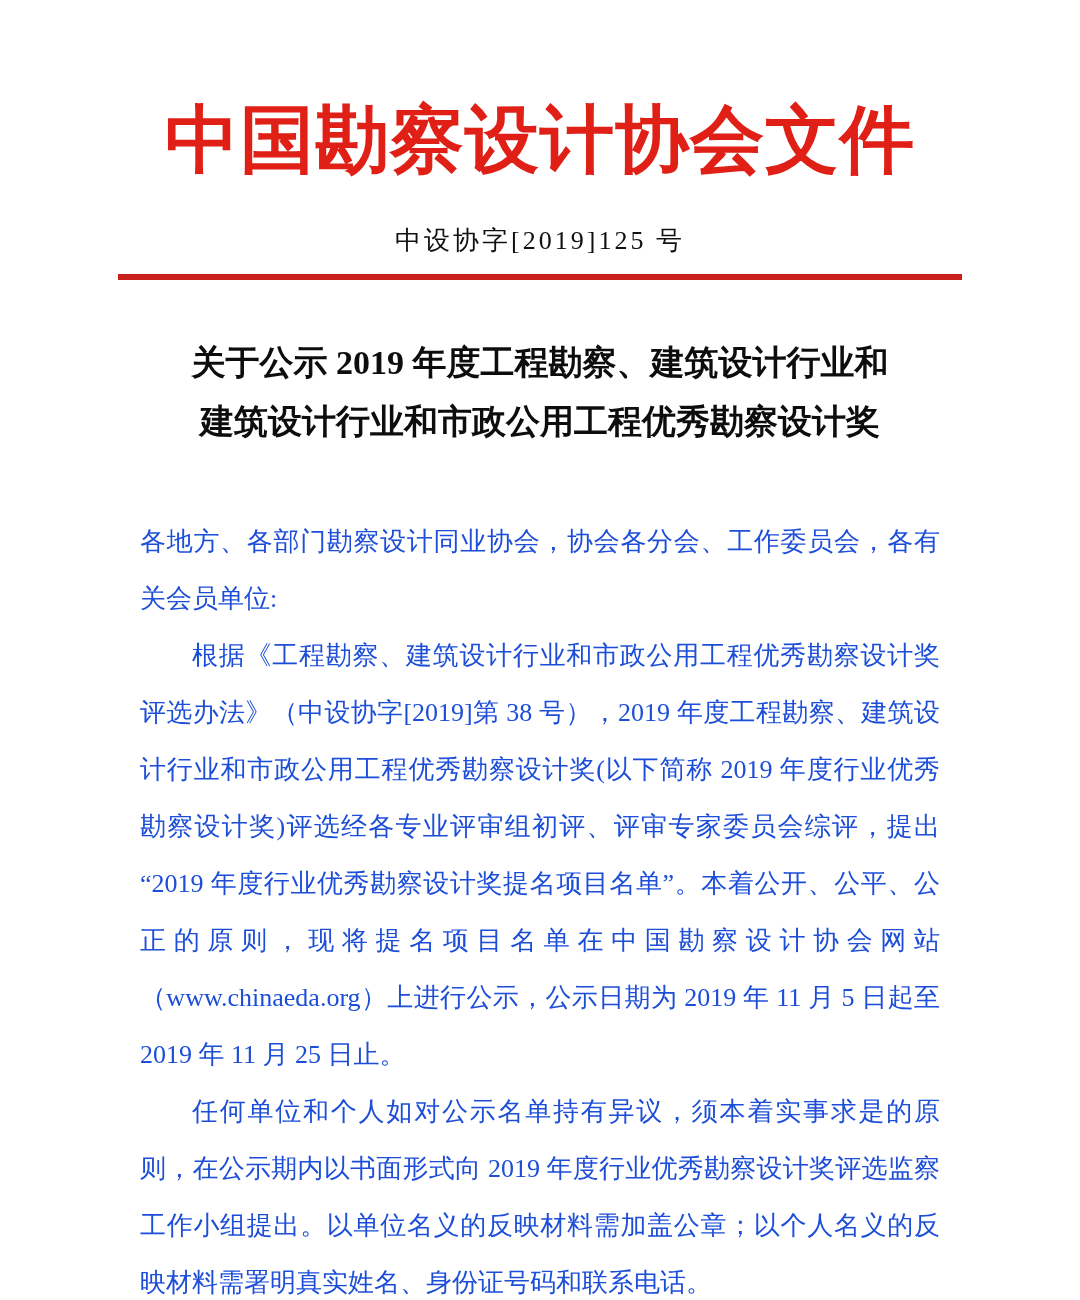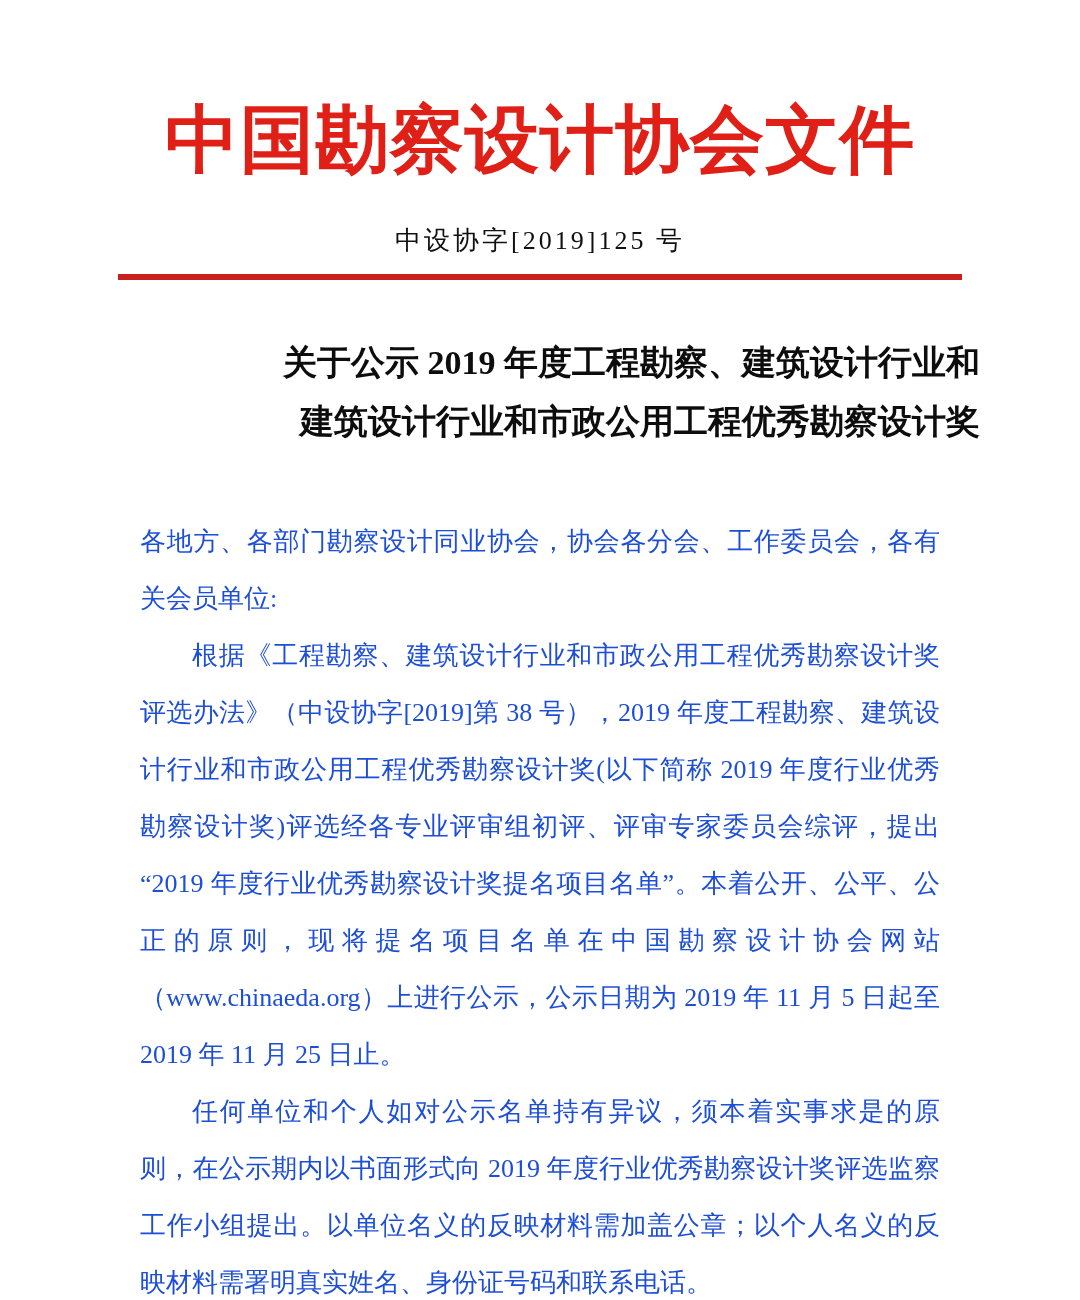--- a/index.html
+++ b/index.html
@@ -37,21 +37,21 @@
     color:#111111;
   }
   .red-rule{
     width:844px;height:6px;
     background:var(--rule-red);
     margin:16px auto 0;
   }
   .notice-title{
     margin:54px auto 0;
     width:880px;
-    text-align:right;
+    text-align:center;
     font-size:34px;
     font-weight:bold;
     line-height:1.72;
     color:#0d0d0d;
   }
   .notice-title .title-line{display:block;white-space:nowrap;}
   .notice-body{
     width:800px;
     margin:62px auto 0;
     font-size:26px;

